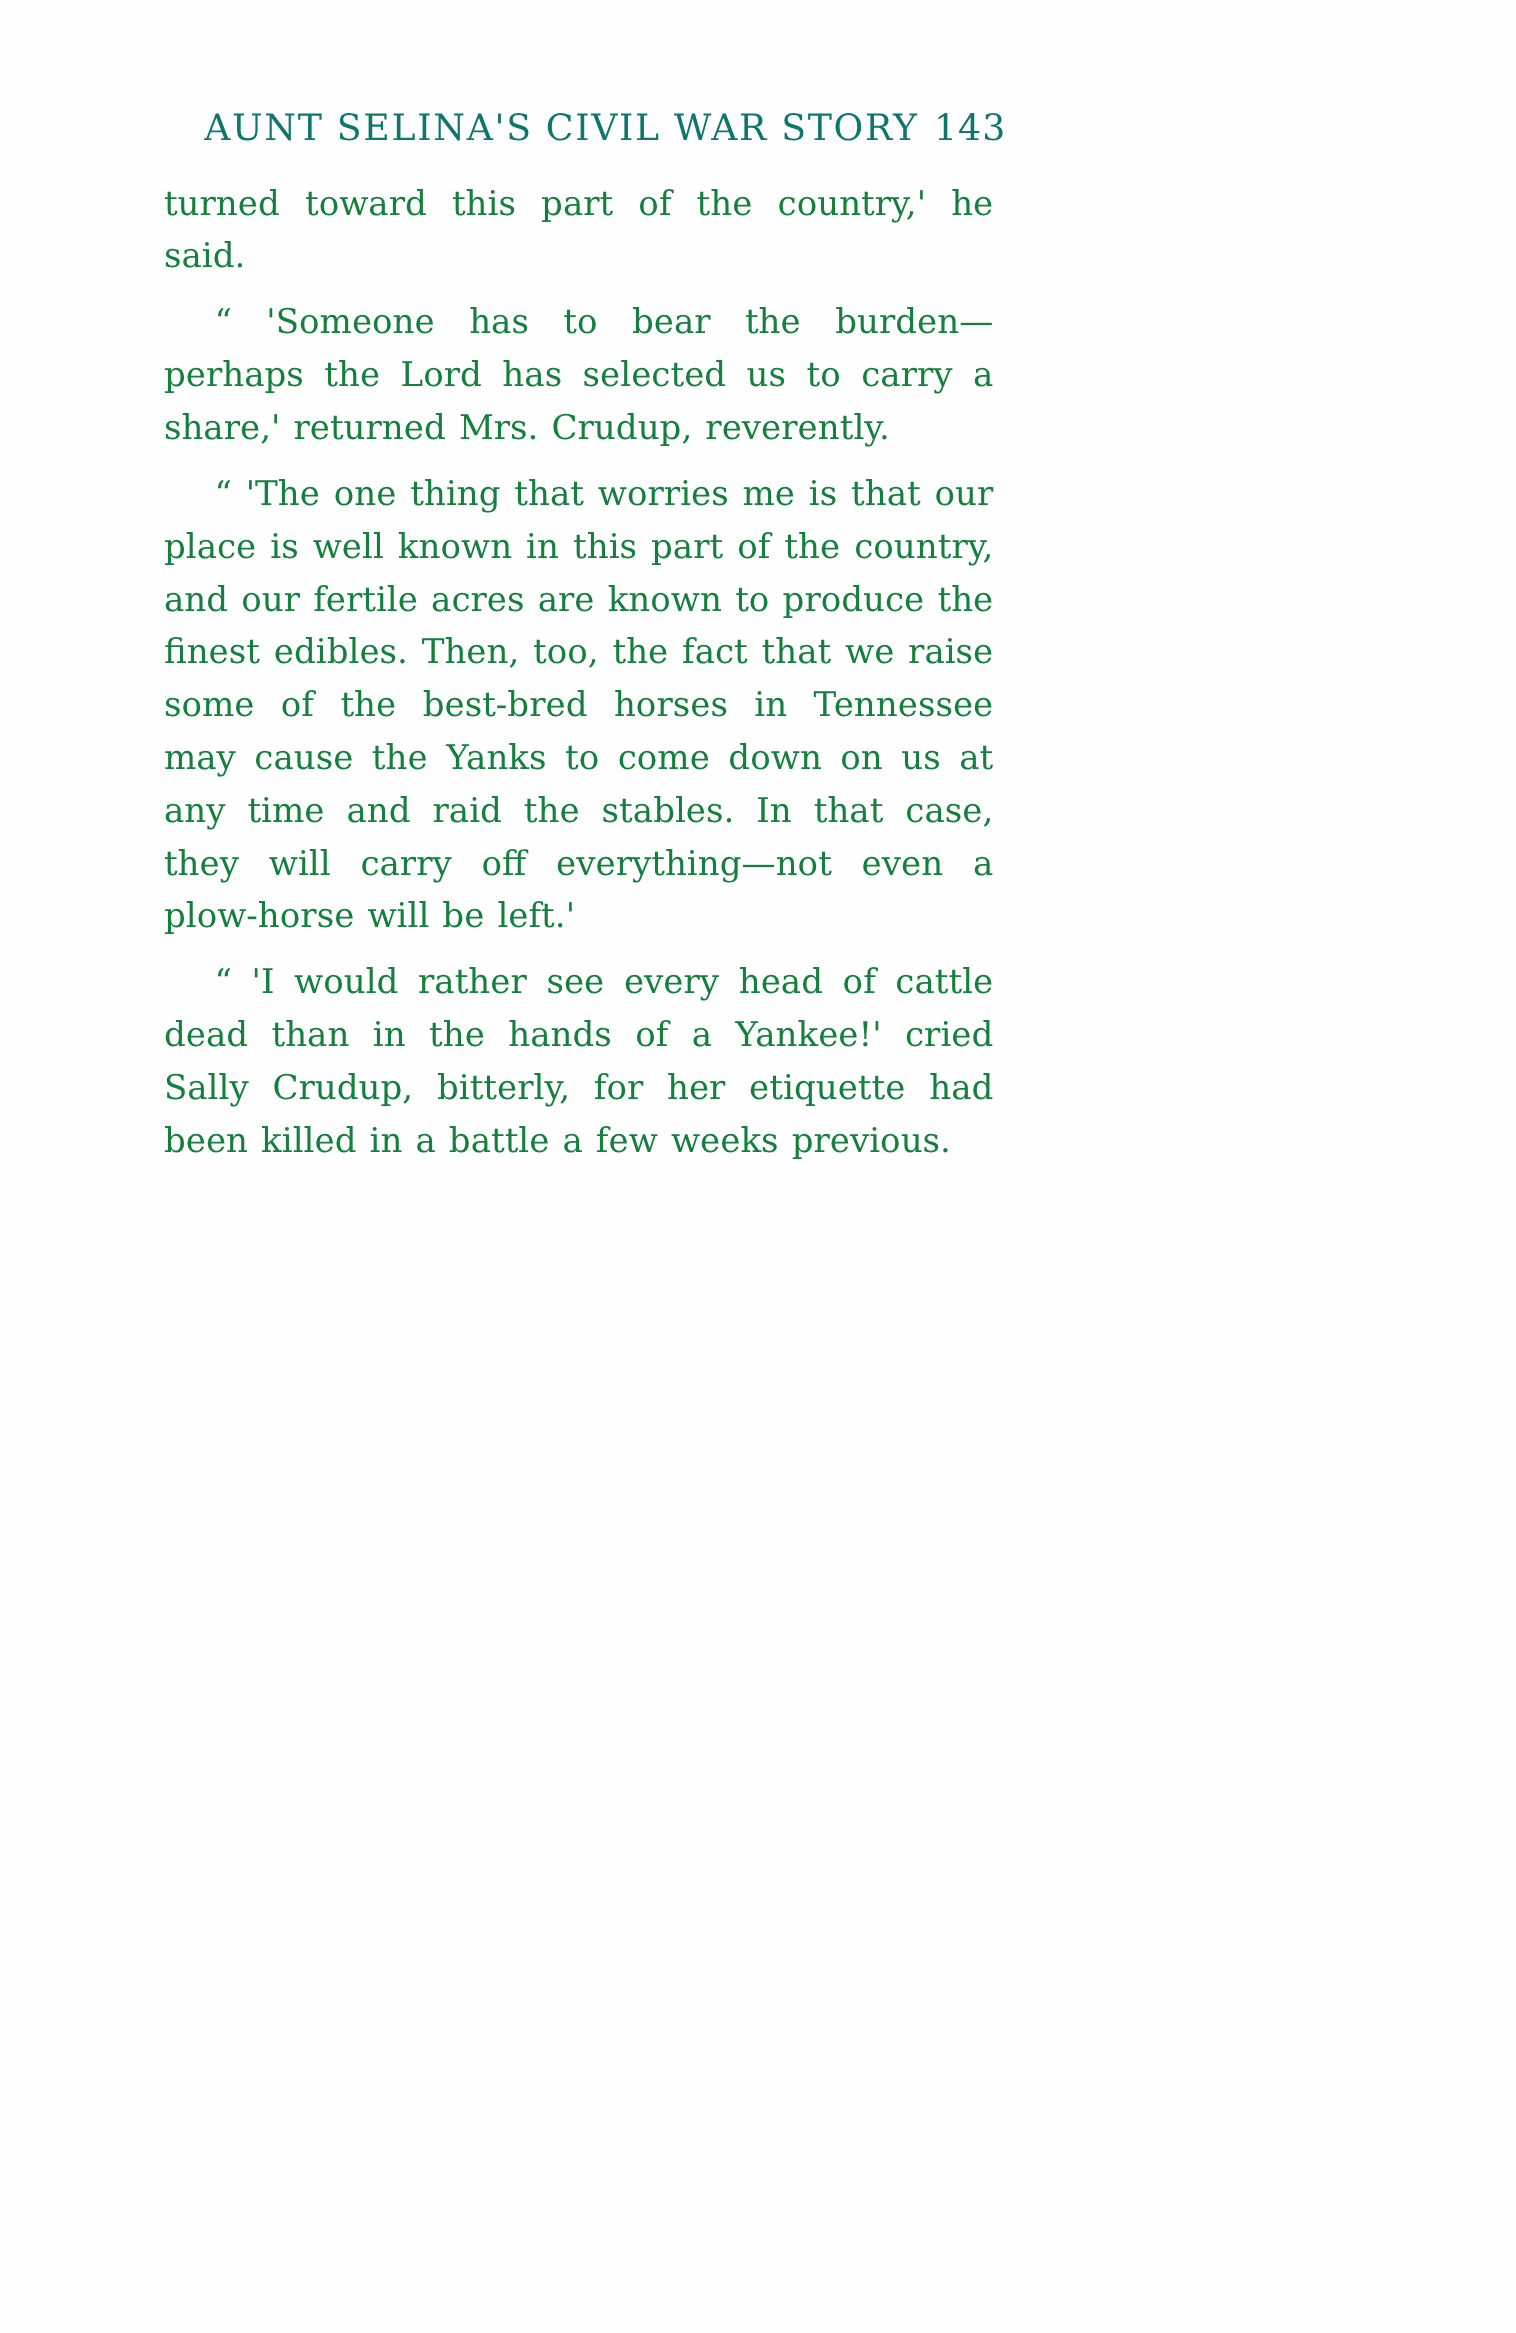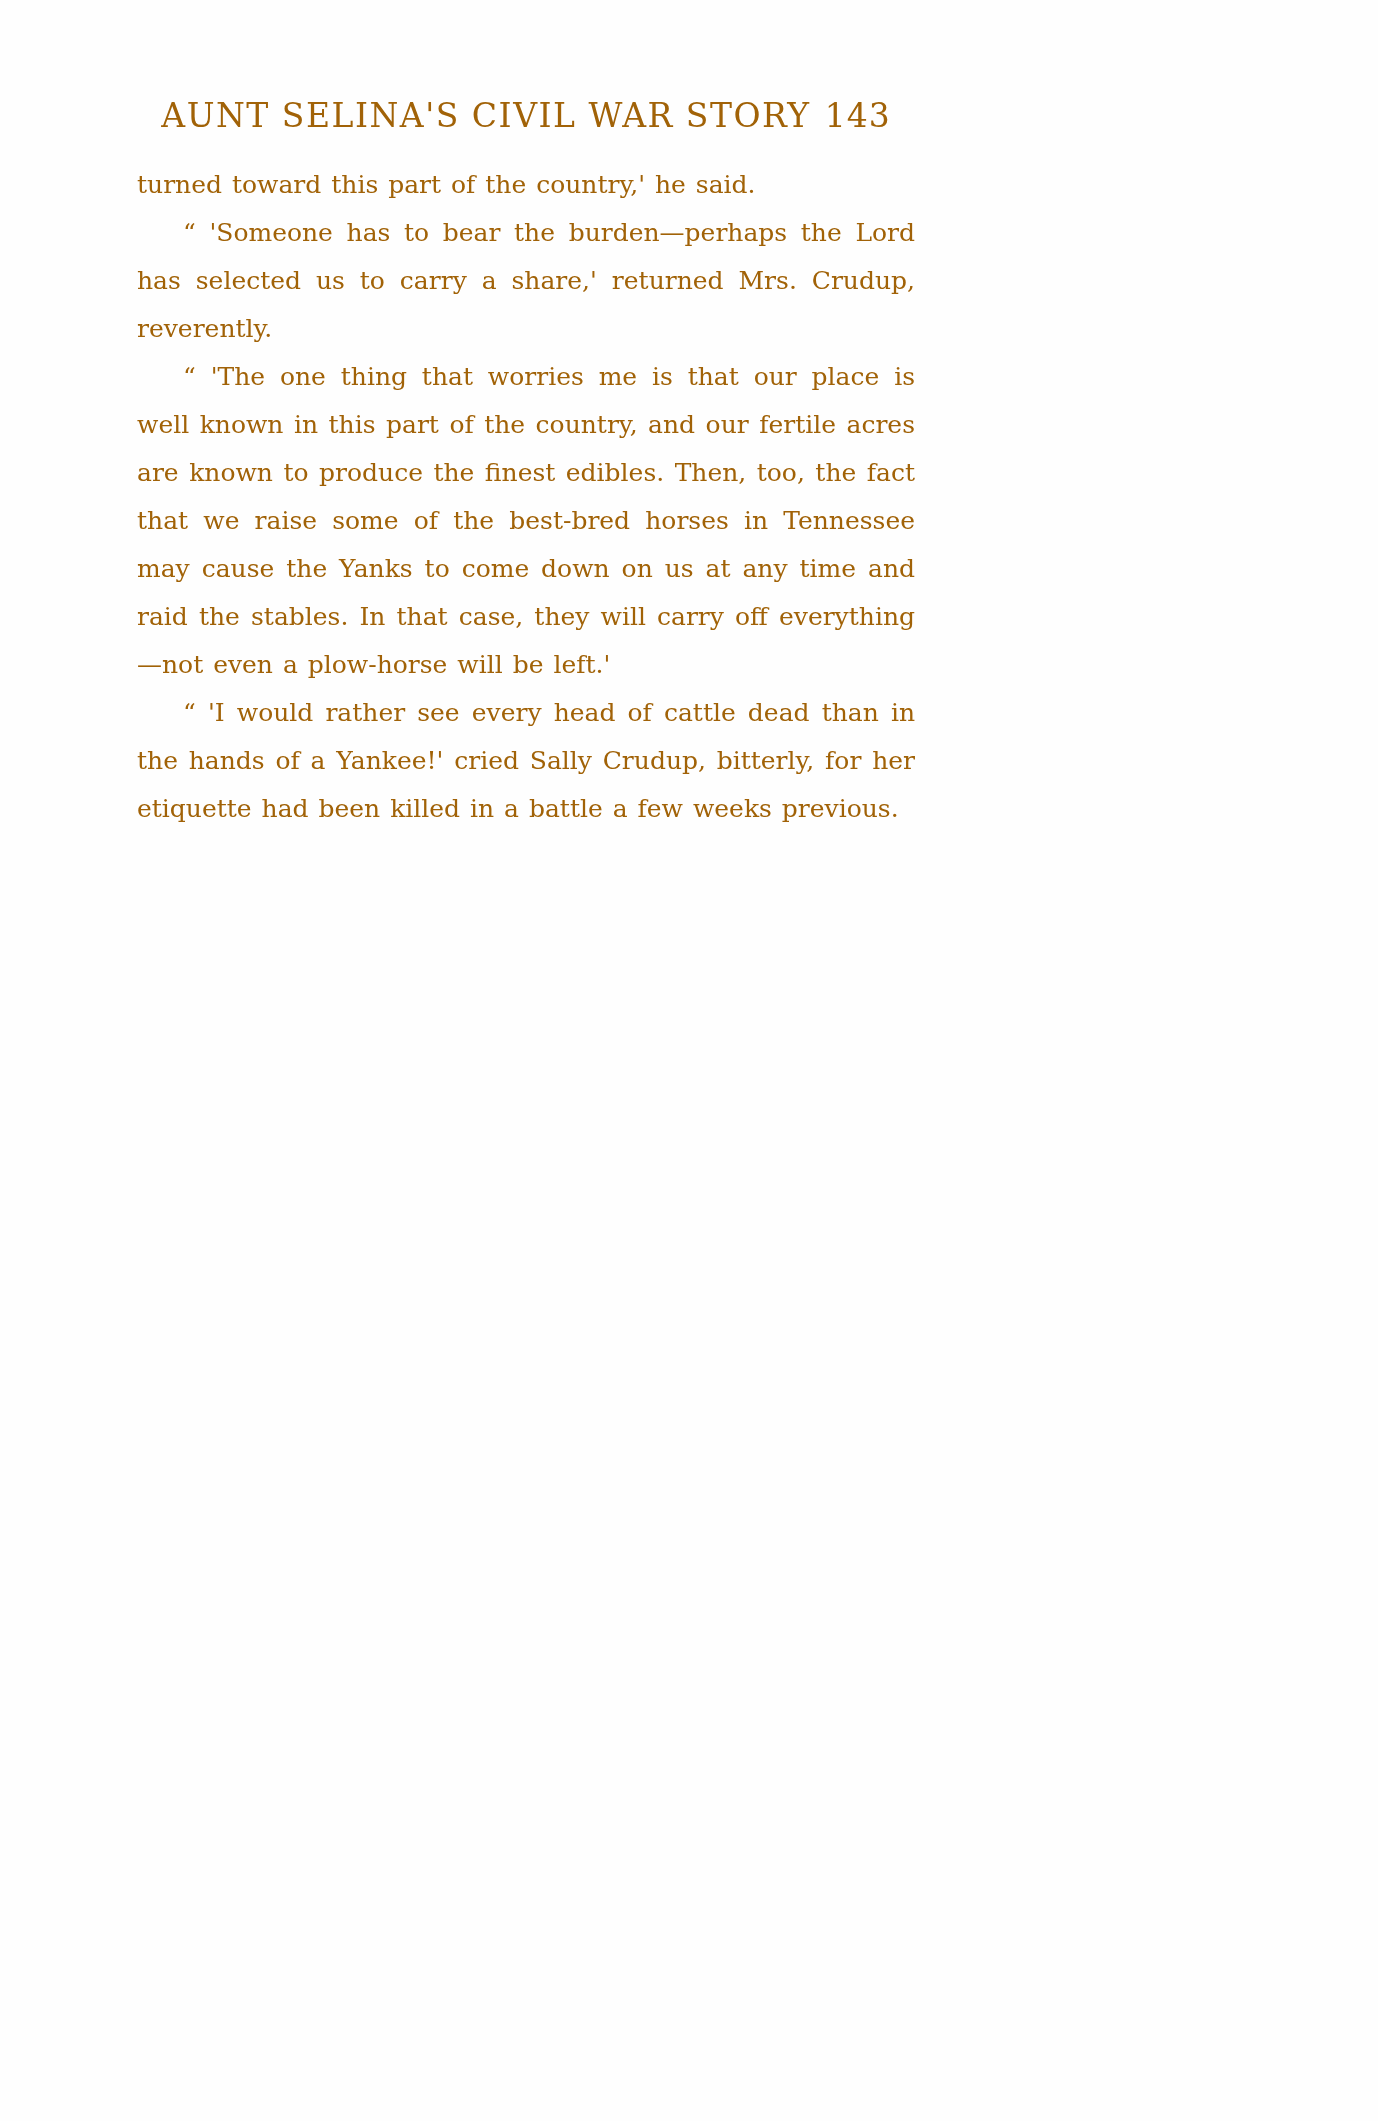--- a/index.html
+++ b/index.html
@@ -16,39 +16,39 @@
     font-family: "DejaVu Serif", "Liberation Serif", serif;
     color: #26211d;
   }
   .content {
     position: absolute;
     left: 137px;
     top: 96px;
     width: 778px;
   }
   .running-header {
-    text-align: center;
+    text-align: right;
     font-size: 33px;
     letter-spacing: 1.5px;
     white-space: nowrap;
     margin-bottom: 26px;
-    color: #a16207;
+    color: #0f766e;
   }
   .running-header .pagenum {
     margin-left: 14px;
     letter-spacing: 1px;
   }
   .body-text p {
-    margin: 0;
-    font-size: 25px;
+    margin: 12px;
+    font-size: 31px;
     line-height: 48px;
     text-align: justify;
     text-indent: 46px;
     word-spacing: 2px;
-    color: #a16207;
+    color: #15803d;
   }
   .body-text p.noindent {
     text-indent: 0;
   }
 </style>
 </head>
 <body>
 
 <div class="page">
   <div class="content">

